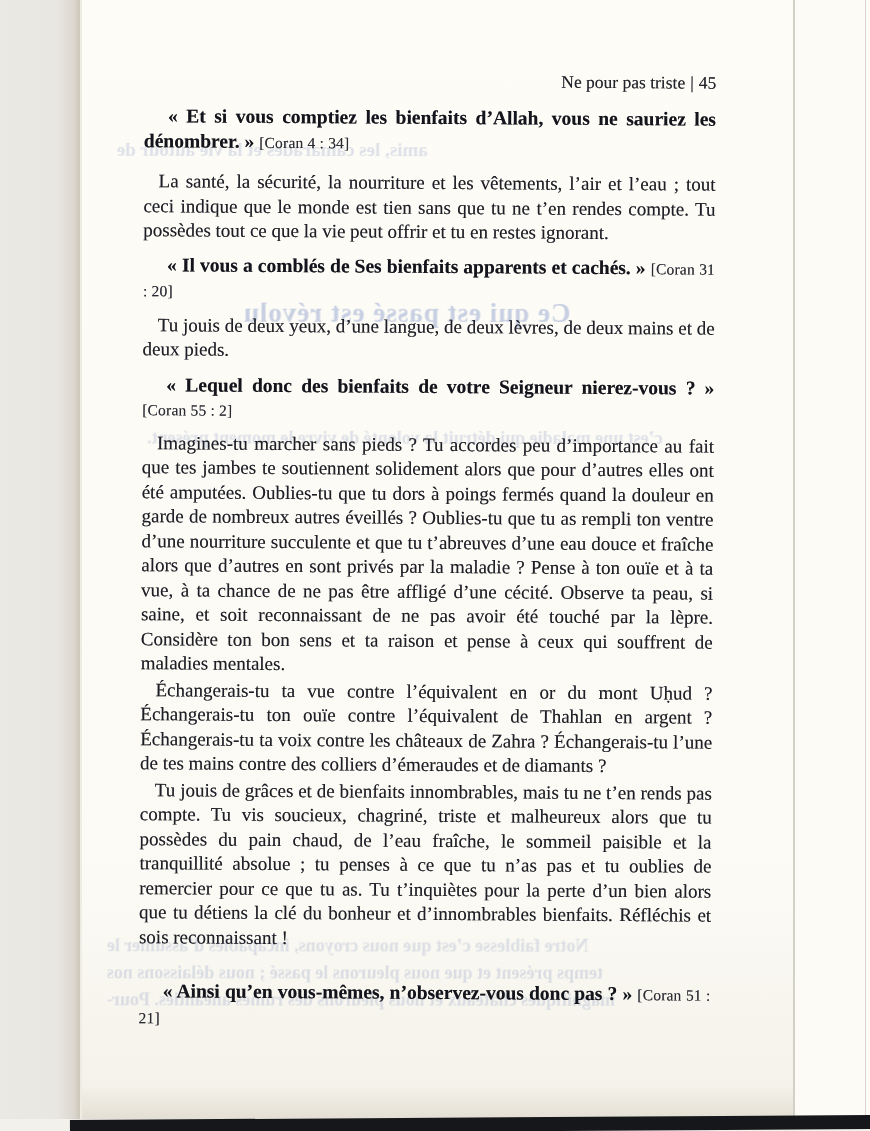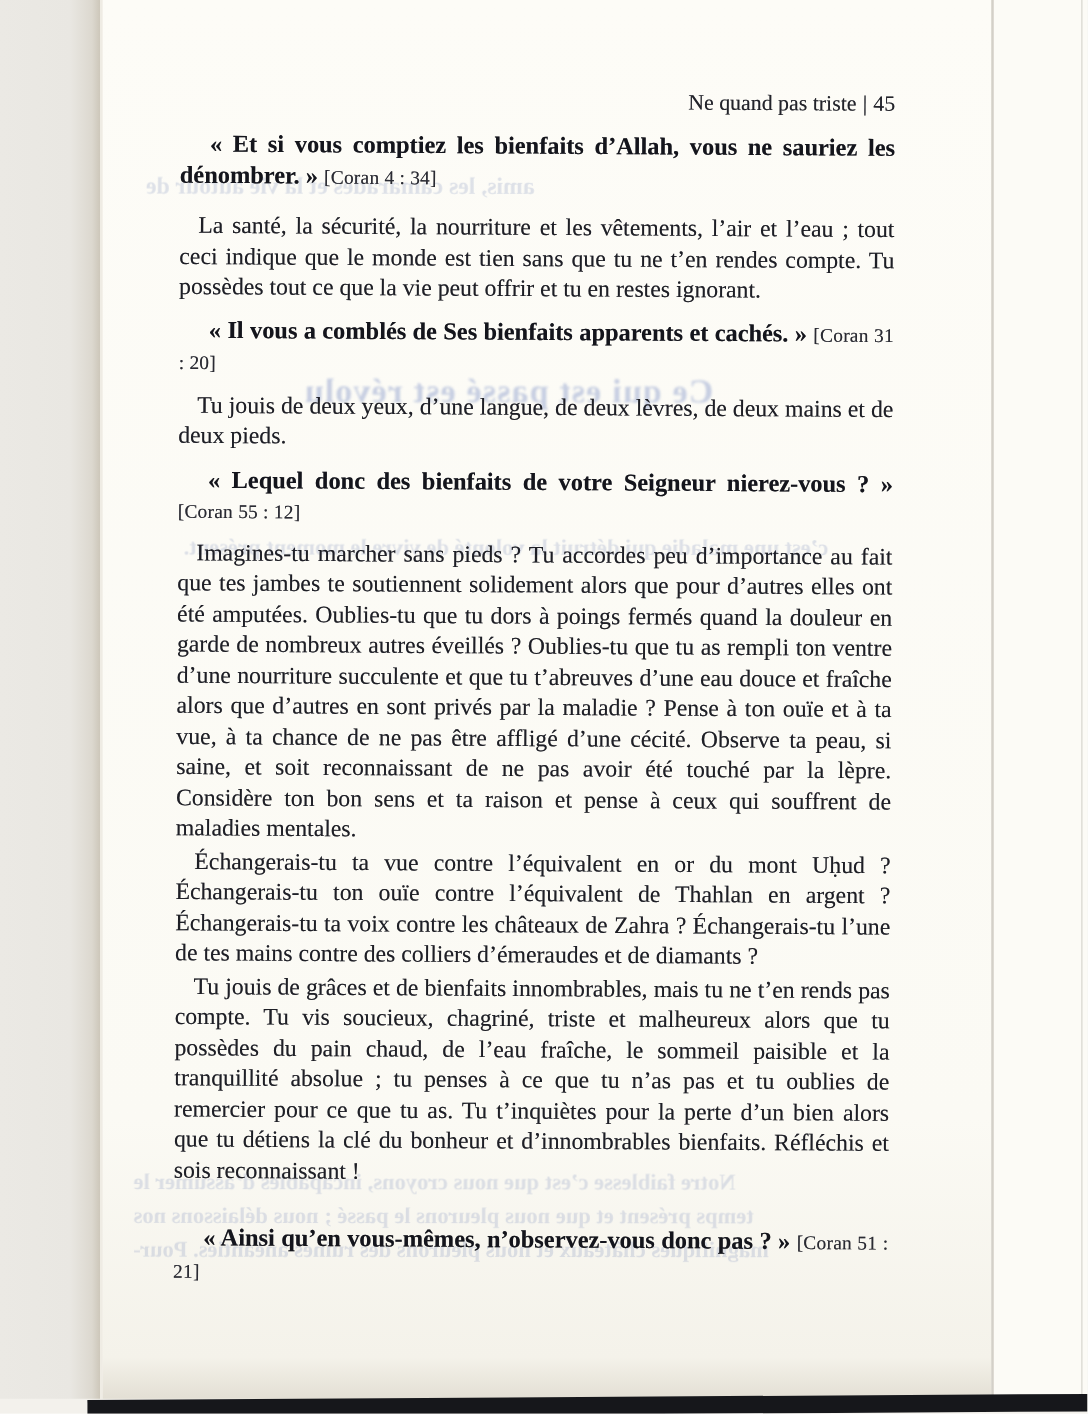--- a/index.html
+++ b/index.html
@@ -92,40 +92,40 @@
         <div class="bleed big" style="left:160px; top:298px;">Ce qui est passé est révolu</div>
         <div class="bleed" style="left:65px; top:428px;">c’est une maladie qui détruit la volonté de vivre le moment présent.</div>
         <div class="bleed" style="left:28px; top:936px;">Notre faiblesse c’est que nous croyons, incapables d’assumer le</div>
         <div class="bleed" style="left:28px; top:963px;">temps présent et que nous pleurons le passé ; nous délaissons nos</div>
         <div class="bleed" style="left:28px; top:990px;">magnifiques châteaux et nous pleurons des ruines anéanties. Pour-</div>
       </div>
 
       <div class="column">
 
         <div class="running-header">
-          <span>Ne quand pas triste</span><span class="sep">|</span><span>45</span>
+          <span>Ne pour pas triste</span><span class="sep">|</span><span>45</span>
         </div>
 
         <p class="quote b-q1">
           <span>« Et si vous comptiez les bienfaits d’Allah, vous ne sauriez les dénombrer. »</span>
           <span class="qref">[Coran 4 : 34]</span>
         </p>
 
         <p class="para b-p1">La santé, la sécurité, la nourriture et les vêtements, l’air et l’eau ; tout ceci indique que le monde est tien sans que tu ne t’en rendes compte. Tu possèdes tout ce que la vie peut offrir et tu en restes ignorant.</p>
 
         <p class="quote b-q2">
           <span>« Il vous a comblés de Ses bienfaits apparents et cachés. »</span>
           <span class="qref">[Coran 31 : 20]</span>
         </p>
 
         <p class="para b-p2">Tu jouis de deux yeux, d’une langue, de deux lèvres, de deux mains et de deux pieds.</p>
 
         <p class="quote b-q3">
           <span>« Lequel donc des bienfaits de votre Seigneur nierez-vous ? »</span>
-          <span class="qref">[Coran 55 : 12]</span>
+          <span class="qref">[Coran 55 : 2]</span>
         </p>
 
         <p class="para b-p3">Imagines-tu marcher sans pieds ? Tu accordes peu d’importance au fait que tes jambes te soutiennent solidement alors que pour d’autres elles ont été amputées. Oublies-tu que tu dors à poings fermés quand la douleur en garde de nombreux autres éveillés ? Oublies-tu que tu as rempli ton ventre d’une nourriture succulente et que tu t’abreuves d’une eau douce et fraîche alors que d’autres en sont privés par la maladie ? Pense à ton ouïe et à ta vue, à ta chance de ne pas être affligé d’une cécité. Observe ta peau, si saine, et soit reconnaissant de ne pas avoir été touché par la lèpre. Considère ton bon sens et ta raison et pense à ceux qui souffrent de maladies mentales.</p>
 
         <p class="para b-p4">Échangerais-tu ta vue contre l’équivalent en or du mont Uḥud ? Échangerais-tu ton ouïe contre l’équivalent de Thahlan en argent ? Échangerais-tu ta voix contre les châteaux de Zahra ? Échangerais-tu l’une de tes mains contre des colliers d’émeraudes et de diamants ?</p>
 
         <p class="para b-p5">Tu jouis de grâces et de bienfaits innombrables, mais tu ne t’en rends pas compte. Tu vis soucieux, chagriné, triste et malheureux alors que tu possèdes du pain chaud, de l’eau fraîche, le sommeil paisible et la tranquillité absolue ; tu penses à ce que tu n’as pas et tu oublies de remercier pour ce que tu as. Tu t’inquiètes pour la perte d’un bien alors que tu détiens la clé du bonheur et d’innombrables bienfaits. Réfléchis et sois reconnaissant !</p>
 
         <p class="quote b-q4">
           <span>« Ainsi qu’en vous-mêmes, n’observez-vous donc pas ? »</span>

